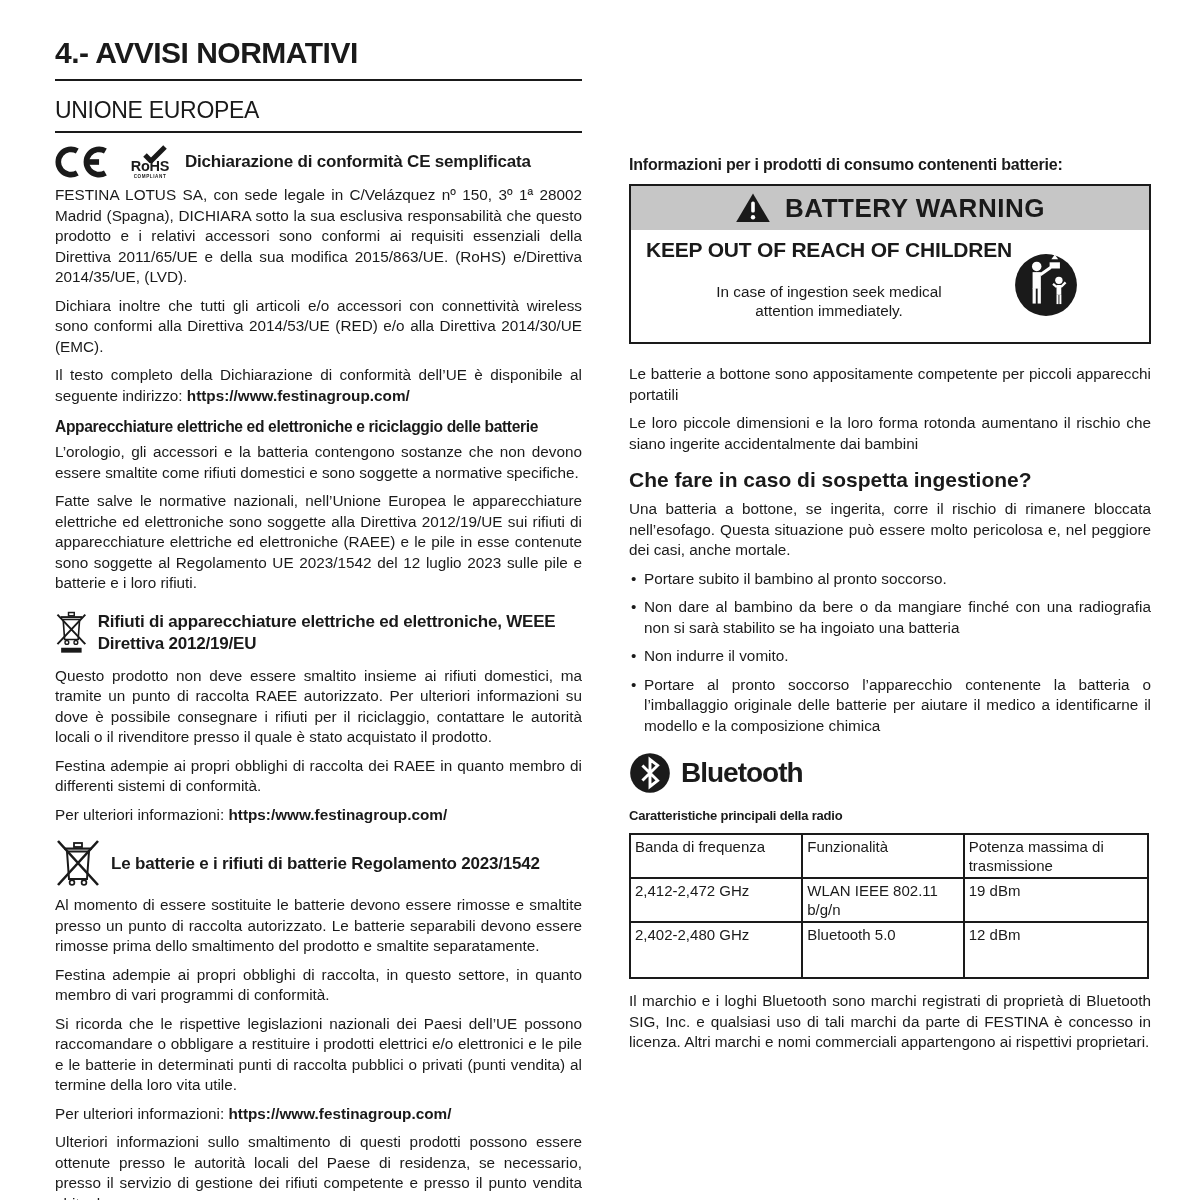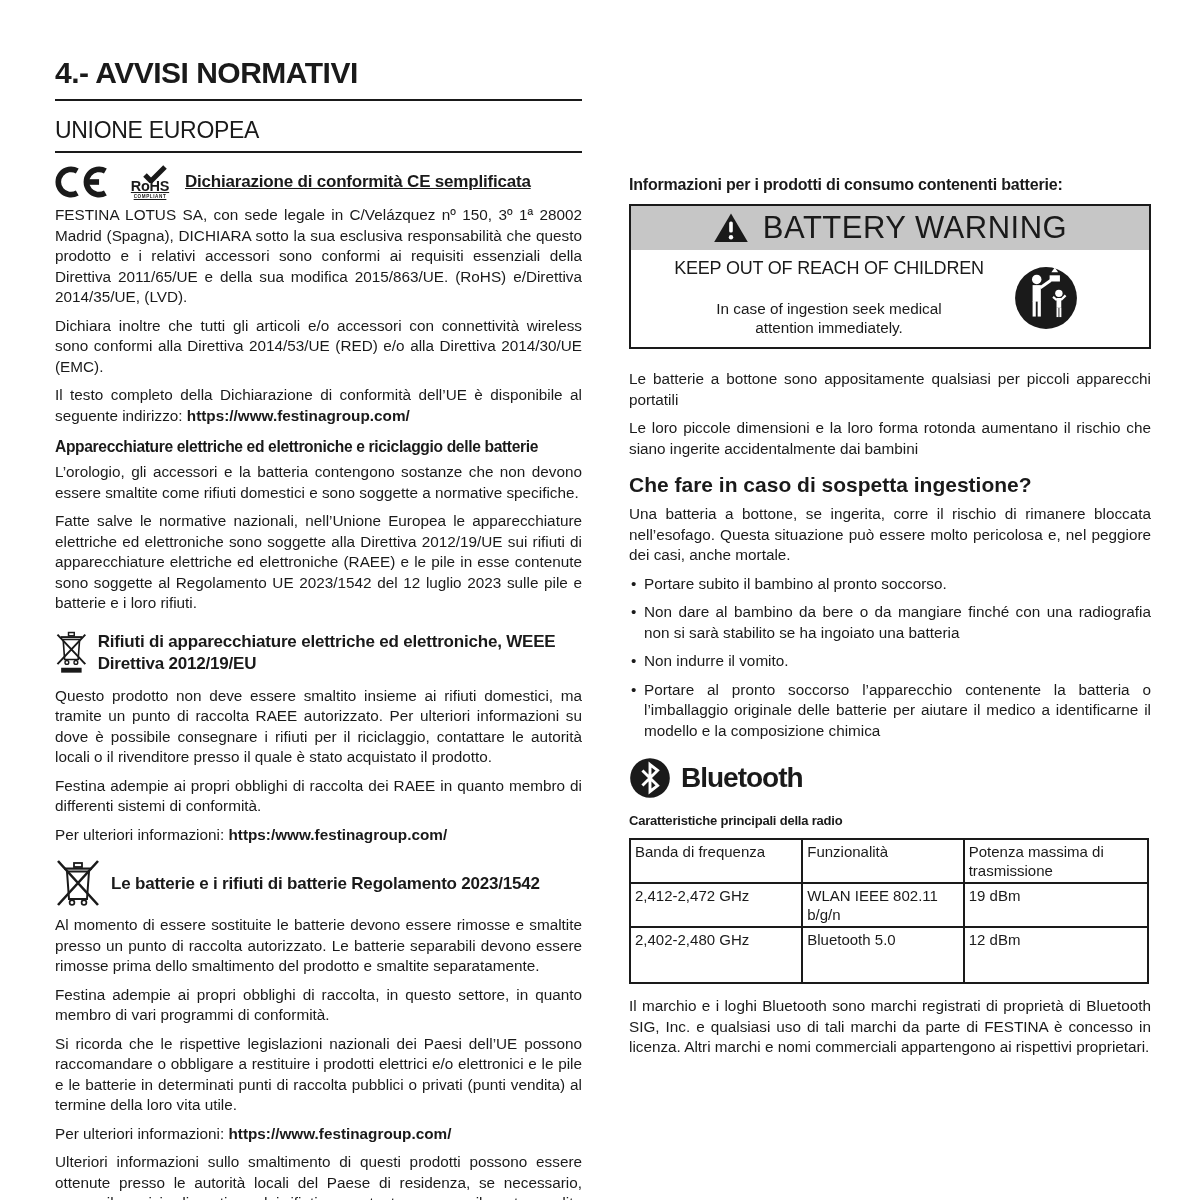--- a/index.html
+++ b/index.html
@@ -1,48 +1,48 @@
 <!DOCTYPE html>
 <html><head>
 <meta charset="utf-8">
 <style>
   html,body{margin:0;padding:0;background:#ffffff;}
   body{width:1200px;height:1200px;font-family:"Liberation Sans","DejaVu Sans",sans-serif;color:#1a1a1a;}
-  .page{position:relative;width:1200px;height:1200px;box-sizing:border-box;padding:56px 51px 0 55px;overflow:hidden;background:#fff;}
+  .page{position:relative;width:1200px;height:1200px;box-sizing:border-box;padding:36px 51px 0 55px;overflow:hidden;background:#fff;}
   .columns{display:flex;gap:47px;align-items:flex-start;}
   .col-left{width:527px;flex:0 0 527px;}
   .col-right{width:522px;flex:0 0 522px;padding-top:120px;}
 
   .doc-title{font-size:30px;font-weight:bold;letter-spacing:-0.5px;border-bottom:2px solid #1a1a1a;padding-bottom:9px;margin:0 0 16px 0;}
   .region-title{font-size:23px;font-weight:normal;letter-spacing:-0.3px;border-bottom:2px solid #1a1a1a;padding-bottom:7px;margin:0 0 12px 0;}
 
   p.body{font-size:15.3px;line-height:20.5px;text-align:justify;margin:0 0 8px 0;}
   p.body.noj{text-align:left;}
   .url{font-weight:bold;}
 
-  .icon-row{display:flex;align-items:center;gap:11px;margin:2px 0 6px 0;text-decoration:underline;}
+  .icon-row{display:flex;align-items:center;gap:11px;margin:2px 0 6px 0;}
   .inline-h{font-size:17px;font-weight:bold;letter-spacing:-0.2px;line-height:22px;margin:0;}
   .section-h{font-size:15.6px;font-weight:bold;letter-spacing:-0.35px;line-height:21px;margin:10px 0 5px 0;}
   .weee-row{display:flex;align-items:center;gap:10px;margin:12px 0 6px 0;}
   .batt-row{display:flex;align-items:center;gap:10px;margin:14px 0 6px 0;}
 
   .rohs{display:flex;flex-direction:column;align-items:center;width:48px;line-height:1;}
   .rohs .check{margin-bottom:-4px;margin-left:10px;}
   .rohs .name{font-size:14.5px;font-weight:bold;letter-spacing:-0.3px;}
   .rohs .sub{font-size:4.6px;font-weight:bold;letter-spacing:0.6px;margin-top:1px;}
 
   
   .info-h{font-size:16px;font-weight:bold;letter-spacing:-0.2px;margin:0 0 10px 0;}
   .warn-box{border:2px solid #1a1a1a;margin:0 0 20px 0;}
   .warn-band{background:#c6c6c6;display:flex;align-items:center;justify-content:center;gap:14px;height:44px;}
-  .warn-band .t{font-size:31px;font-weight:normal;letter-spacing:0.5px;}
+  .warn-band .t{font-size:26px;font-weight:bold;letter-spacing:0.5px;}
   .warn-content{display:flex;align-items:center;padding:8px 10px 10px 14px;}
   .warn-text{width:368px;text-align:center;}
-  .warn-keep{font-size:18px;font-weight:normal;letter-spacing:-0.2px;margin:0 0 20px 0;}
-  .warn-ingest{font-size:15.3px;line-height:19px;margin:0 auto;max-width:280px;}
+  .warn-keep{font-size:21px;font-weight:bold;letter-spacing:-0.2px;margin:0 0 20px 0;}
+  .warn-ingest{font-size:15.3px;line-height:19px;margin:12px auto;max-width:280px;}
   .ingestion-h{font-size:21px;font-weight:bold;margin:14px 0 7px 0;}
   .bullet{position:relative;padding-left:15px;font-size:15.3px;line-height:20.5px;text-align:justify;margin:0 0 8px 0;}
   .bullet::before{content:"\2022";position:absolute;left:2px;top:0;}
   .bt-row{display:flex;align-items:center;gap:10px;margin:16px 0 14px 0;}
   .bt-word{font-size:28px;font-weight:bold;letter-spacing:-1px;}
   .radio-h{font-size:13px;font-weight:bold;letter-spacing:-0.2px;margin:0 0 10px 0;}
   table.radio{border-collapse:collapse;width:520px;margin:0 0 12px 0;}
   table.radio th,table.radio td{border:2px solid #1a1a1a;font-size:15px;line-height:19px;text-align:left;vertical-align:top;padding:2px 4px;font-weight:normal;}
   table.radio th{font-weight:normal;}
   tr.r1 td{height:36px;}
@@ -145,21 +145,21 @@
             <path d="M40.5 2.5 L43.8 7 L37.2 7 Z" fill="#fff"></path>
             <circle cx="44.5" cy="27.5" r="3.6" fill="#fff"></circle>
             <rect x="42.2" y="32" width="4.6" height="9.5" fill="#fff"></rect>
             <path d="M46.5 34 L51 29.5 M42.5 34 L38.8 31" stroke="#fff" stroke-width="2.2"></path>
             <rect x="42.2" y="41.5" width="1.9" height="9" fill="#fff"></rect>
             <rect x="45" y="41.5" width="1.9" height="9" fill="#fff"></rect>
           </svg>
         </div>
       </div>
 
-      <p class="body">Le batterie a bottone sono appositamente qualsiasi per piccoli apparecchi portatili</p>
+      <p class="body">Le batterie a bottone sono appositamente competente per piccoli apparecchi portatili</p>
       <p class="body">Le loro piccole dimensioni e la loro forma rotonda aumentano il rischio che siano ingerite accidentalmente dai bambini</p>
 
       <h3 class="ingestion-h">Che fare in caso di sospetta ingestione?</h3>
       <p class="body">Una batteria a bottone, se ingerita, corre il rischio di rimanere bloccata nell’esofago. Questa situazione può essere molto pericolosa e, nel peggiore dei casi, anche mortale.</p>
       <div class="bullet">Portare subito il bambino al pronto soccorso.</div>
       <div class="bullet">Non dare al bambino da bere o da mangiare finché con una radiografia non si sarà stabilito se ha ingoiato una batteria</div>
       <div class="bullet">Non indurre il vomito.</div>
       <div class="bullet">Portare al pronto soccorso l’apparecchio contenente la batteria o l’imballaggio originale delle batterie per aiutare il medico a identificarne il modello e la composizione chimica</div>
 
       <div class="bt-row">

